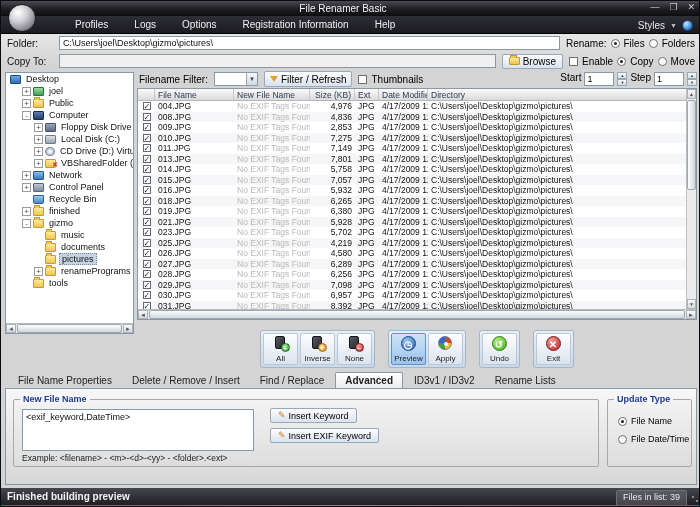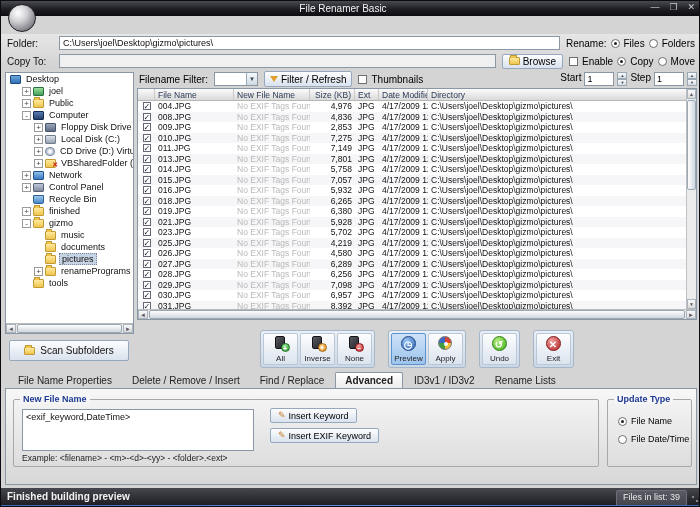--- a/index.html
+++ b/index.html
@@ -178,20 +178,34 @@
   <div class="titlebar">
     <div class="title">File Renamer Basic</div>
     <div class="winctl">
       <span>—</span>
       <span>❐</span>
       <span>✕</span>
     </div>
   </div>
   <div class="logo"></div>
 
+  <div class="menubar">
+    <div style="display:flex;gap:26px">
+        <div class="menu-item">Profiles</div>
+        <div class="menu-item">Logs</div>
+        <div class="menu-item">Options</div>
+        <div class="menu-item">Registration Information</div>
+        <div class="menu-item">Help</div>
+      </div>
+    <div class="menubar-right">
+      <span class="styles-label">Styles</span>
+      <span class="caret">▼</span>
+      <span class="help-sphere"></span>
+    </div>
+  </div>
 
   <div class="paths">
     <div class="prow">
       <span class="plabel">Folder:</span>
       <span class="pinput">C:\Users\joel\Desktop\gizmo\pictures\</span>
       <span class="rgroup">
         <span>Rename:</span>
         <span class="radio on"></span>
         <span>Files</span>
         <span class="radio"></span>
@@ -310,24 +324,20 @@
             <span class="lbl">tools</span>
           </div>
         </div>
       <div class="hscroll">
         <span class="arr">◄</span>
         <span class="thumb"></span>
         <span class="arr">►</span>
       </div>
     </div>
 
-    <div class="scan-btn">
-      <span class="mini-folder"></span>
-      <span>Scan Subfolders</span>
-    </div>
 
     <div class="filter-row">
       <span>Filename Filter:</span>
       <span class="combo">
         <span class="cval"></span>
         <span class="carr">▼</span>
       </span>
       <span class="filter-btn">
         <span class="funnel"></span>
         <span>Filter / Refresh</span>

